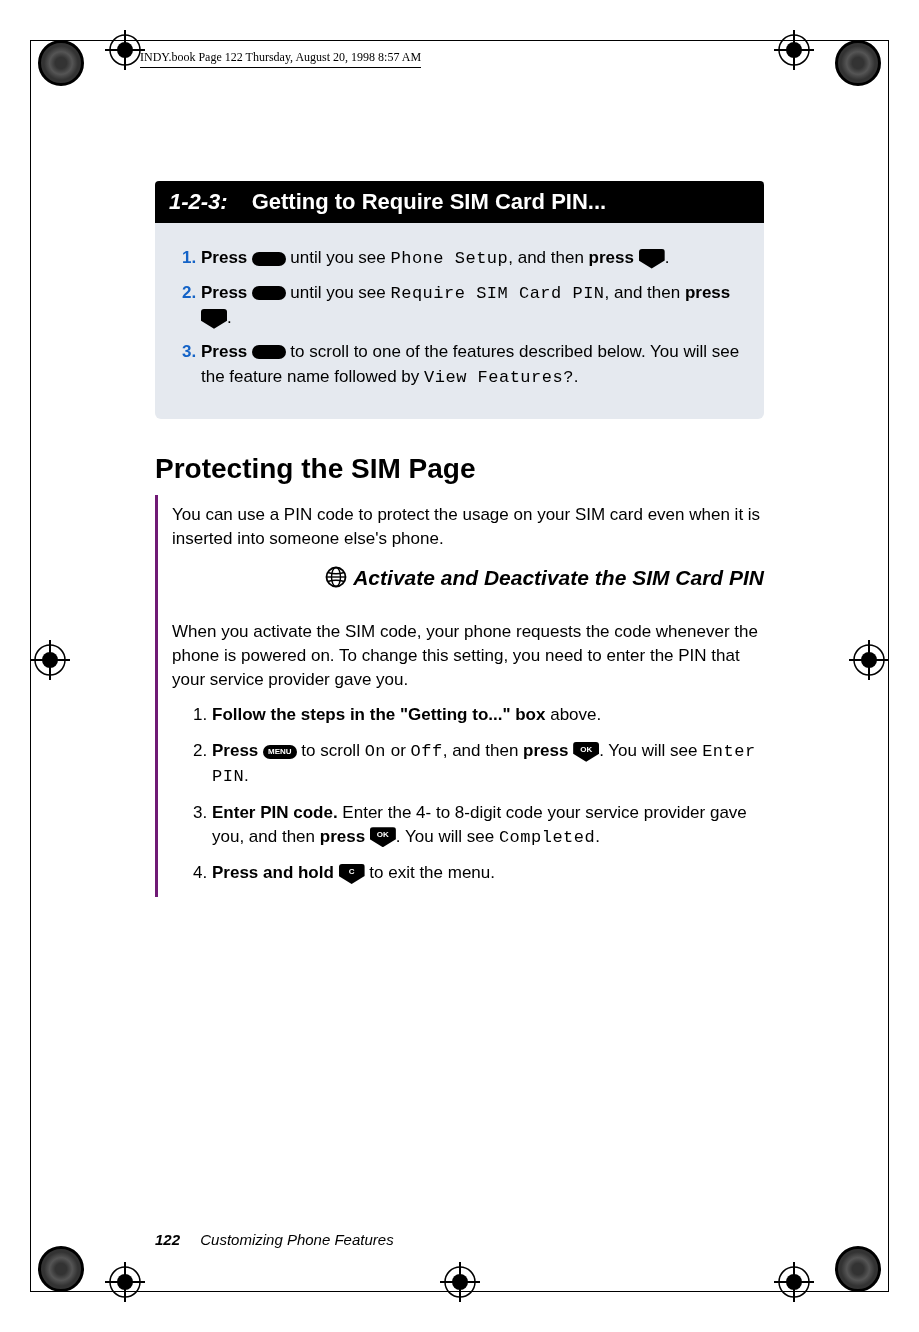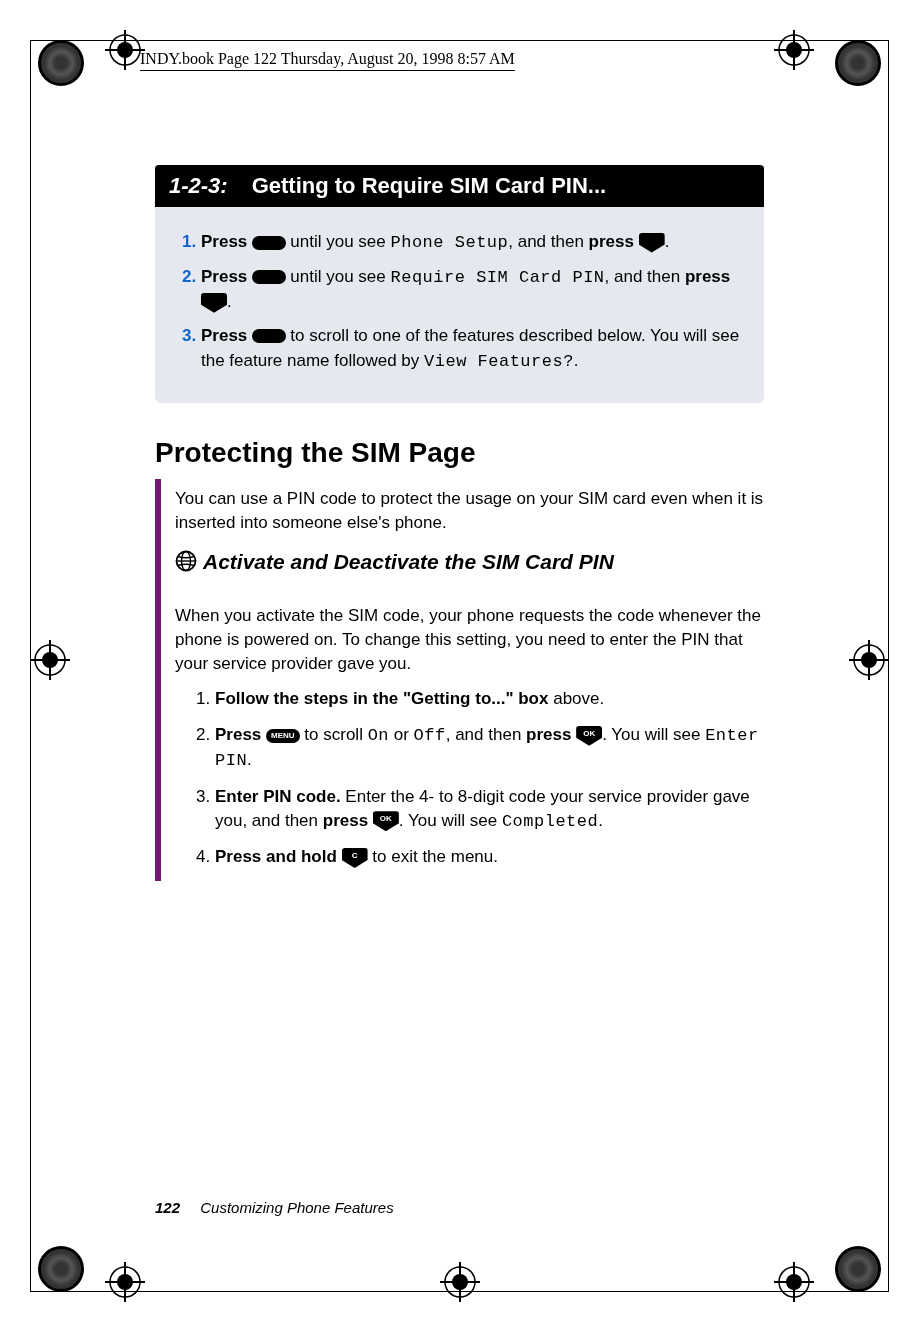--- a/index.html
+++ b/index.html
@@ -42,40 +42,41 @@
   .cm-mid-left { top: 640px; left: 30px; }
   .cm-mid-right { top: 640px; right: 30px; }
   .cm-bot-mid { bottom: 30px; left: 50%; transform: translateX(-50%); }
   .cm-bot-left { bottom: 30px; left: 105px; }
   .cm-bot-right { bottom: 30px; right: 105px; }
   .cropmark svg { display: block; }
   .header-meta {
     position: absolute;
     top: 50px;
     left: 140px;
-    font-size: 16px;
+    font-size: 12px;
     font-family: "Times New Roman", serif;
     border-bottom: 1px solid #000;
     padding-bottom: 2px;
   }
   .content {
     position: absolute;
     top: 165px;
     left: 155px;
     right: 155px;
   }
   .black-header {
     background: #000;
     color: #fff;
     padding: 8px 14px;
     border-radius: 4px 4px 0 0;
     font-weight: bold;
     font-size: 22px;
     display: flex;
     align-items: baseline;
+    margin-top: 16px;
   }
   .black-header .num123 {
     font-style: italic;
     font-family: Arial, sans-serif;
     font-weight: bold;
     margin-right: 24px;
     font-size: 22px;
   }
   .blue-box {
     background: #e5e9ef;
@@ -137,50 +138,51 @@
   .tip-col {
     width: 152px;
     padding-right: 10px;
     font-size: 15px;
     line-height: 1.35;
     padding-top: 86px;
   }
   .tip-col .tip-label { font-weight: bold; }
   .main-col {
     flex: 1;
-    border-left: 6px solid #701a75;
+    border-left: 3px solid #701a75;
     padding-left: 14px;
     font-size: 17px;
     line-height: 1.4;
   }
   .main-col p { margin: 8px 0; }
   .globe-icon {
     display: inline-block;
     vertical-align: middle;
   }
   .sub-heading {
     font-size: 21px;
     font-weight: bold;
     font-style: italic;
     margin: 14px 0 26px 0;
     line-height: 1.25;
+    text-align: right;
   }
   .sub-heading .globe-icon { margin-right: 6px; vertical-align: -3px; font-style: normal;}
   .main-col ol {
     padding-left: 40px;
     margin: 10px 0;
   }
   .main-col ol li {
     margin: 12px 0;
     font-size: 17px;
   }
   .main-col ol li .bold { font-weight: bold; }
   .footer {
     position: absolute;
-    bottom: 116px;
+    bottom: 84px;
     left: 155px;
     font-size: 15px;
     font-style: italic;
   }
   .footer .pnum { font-weight: bold; font-style: italic; margin-right: 16px; }
 </style>
 </head>
 <body>
 
 <div class="frame"></div>

